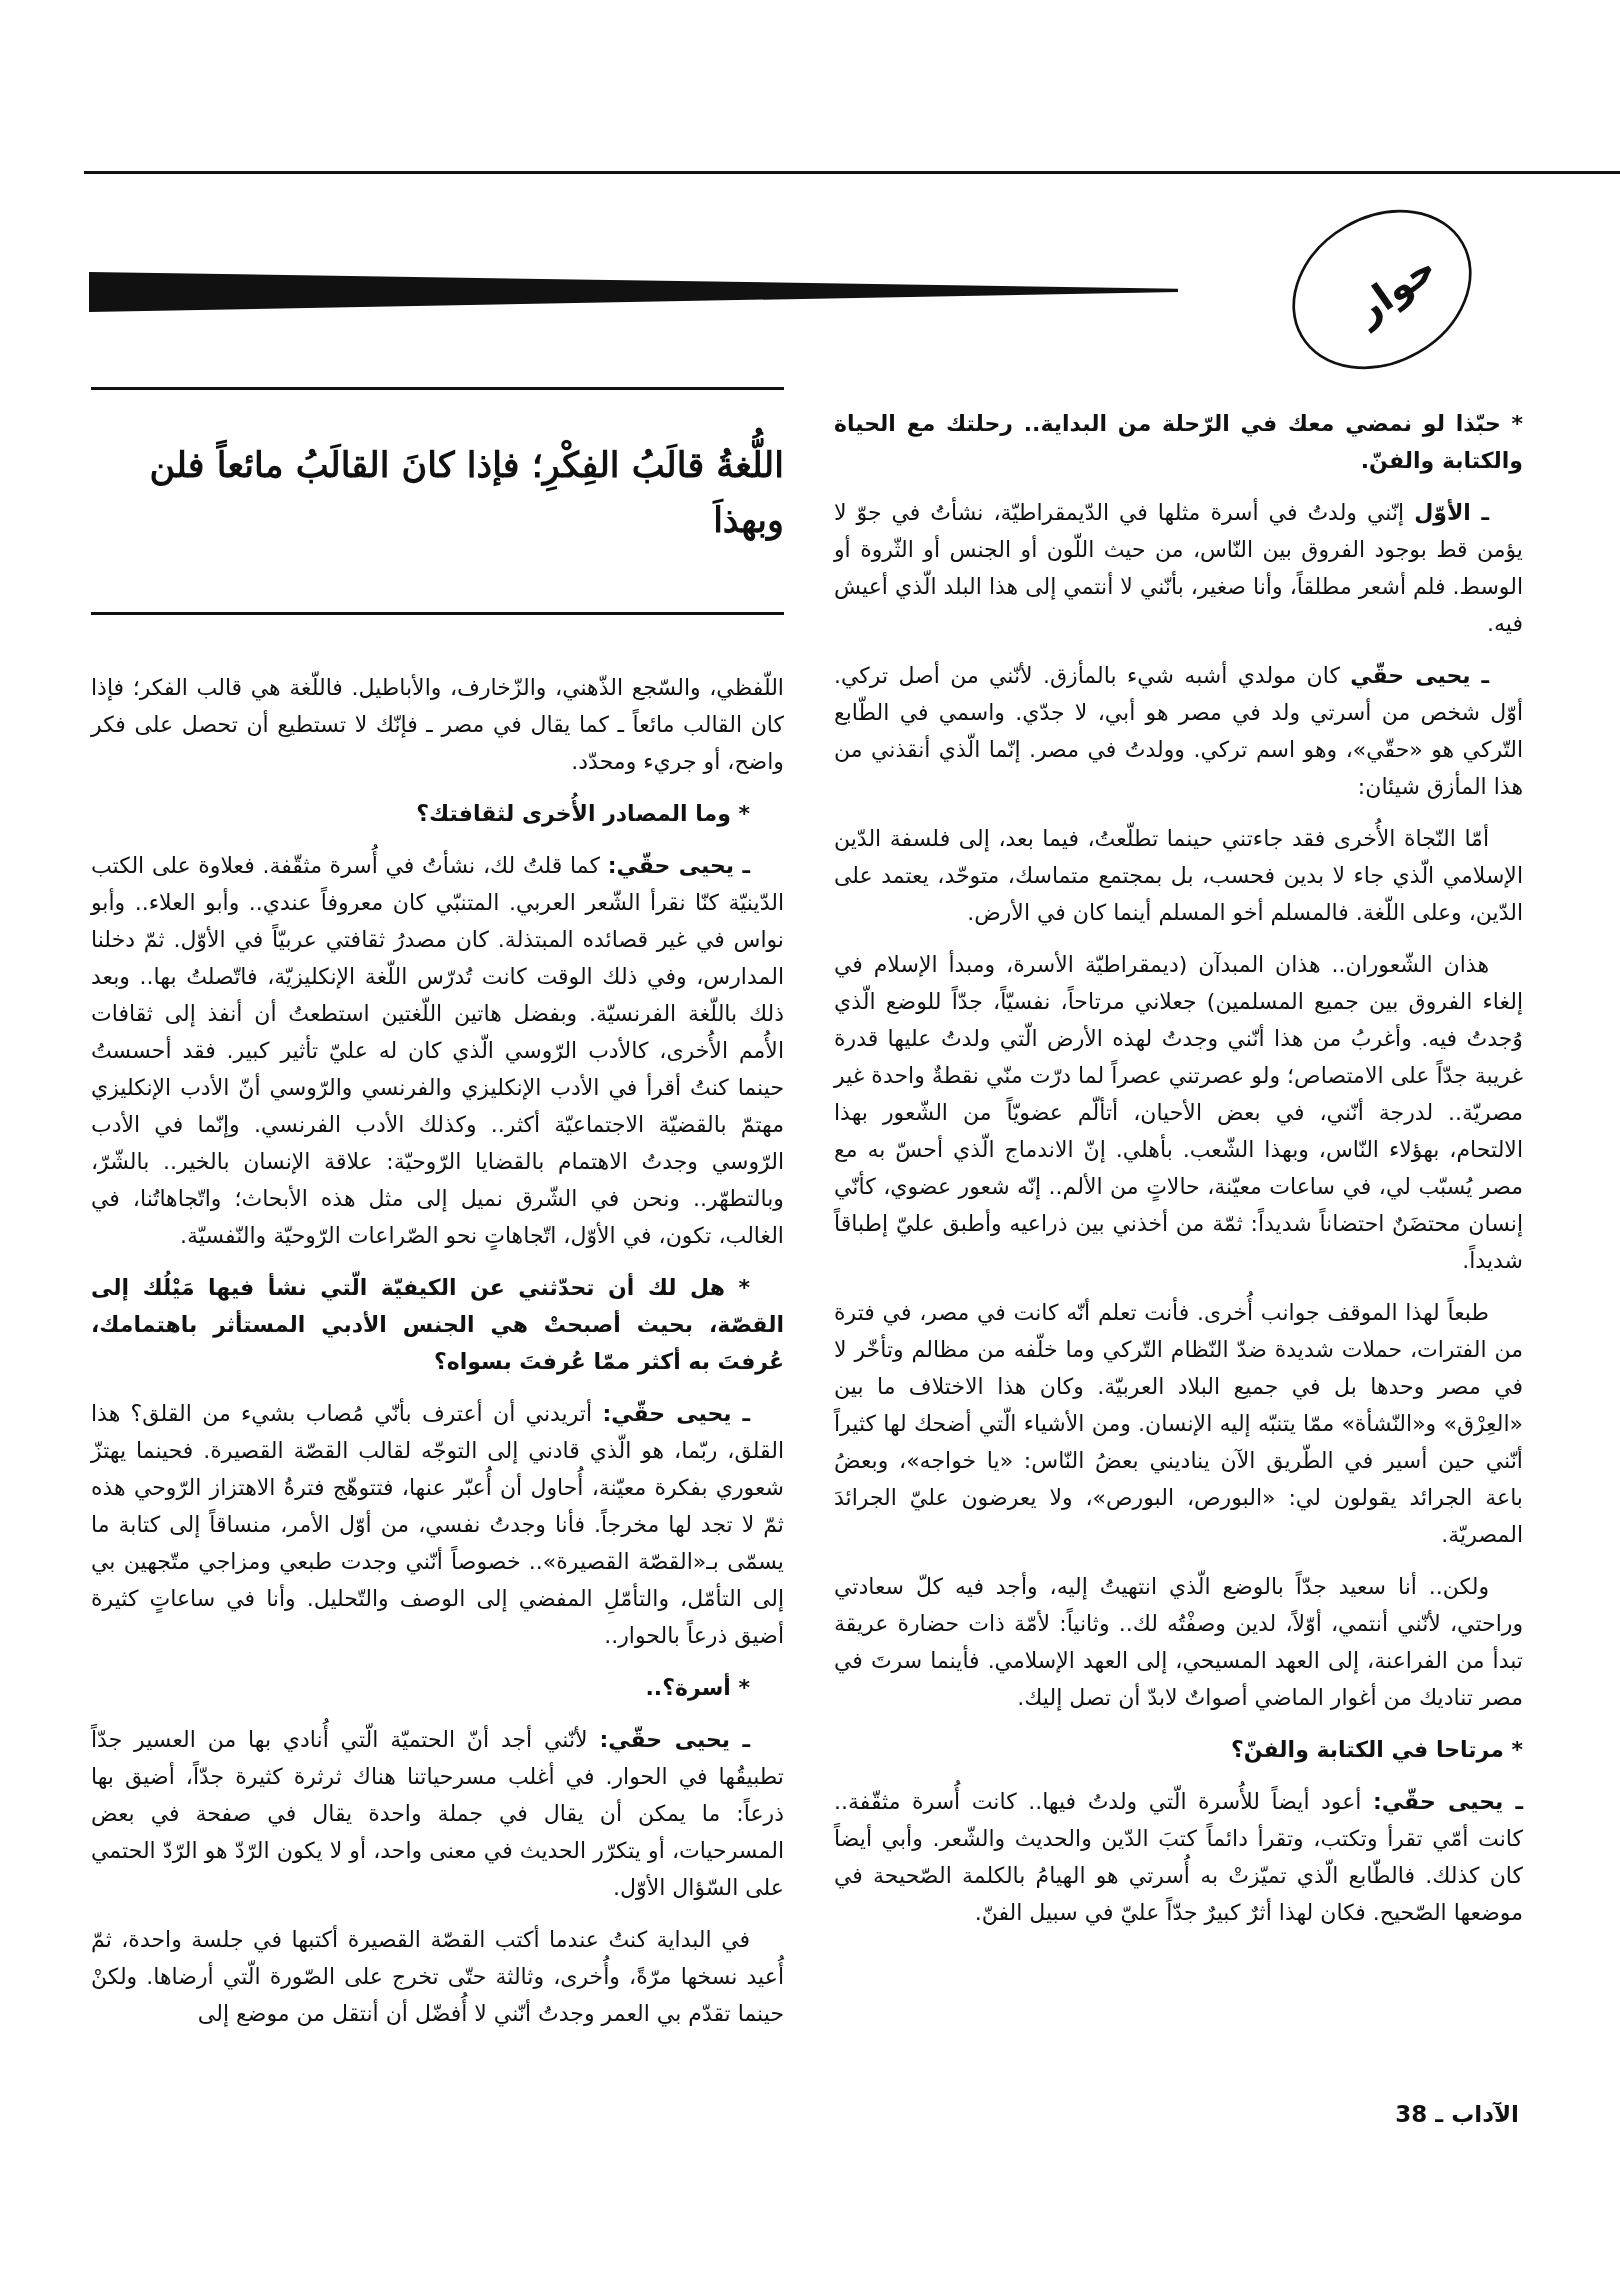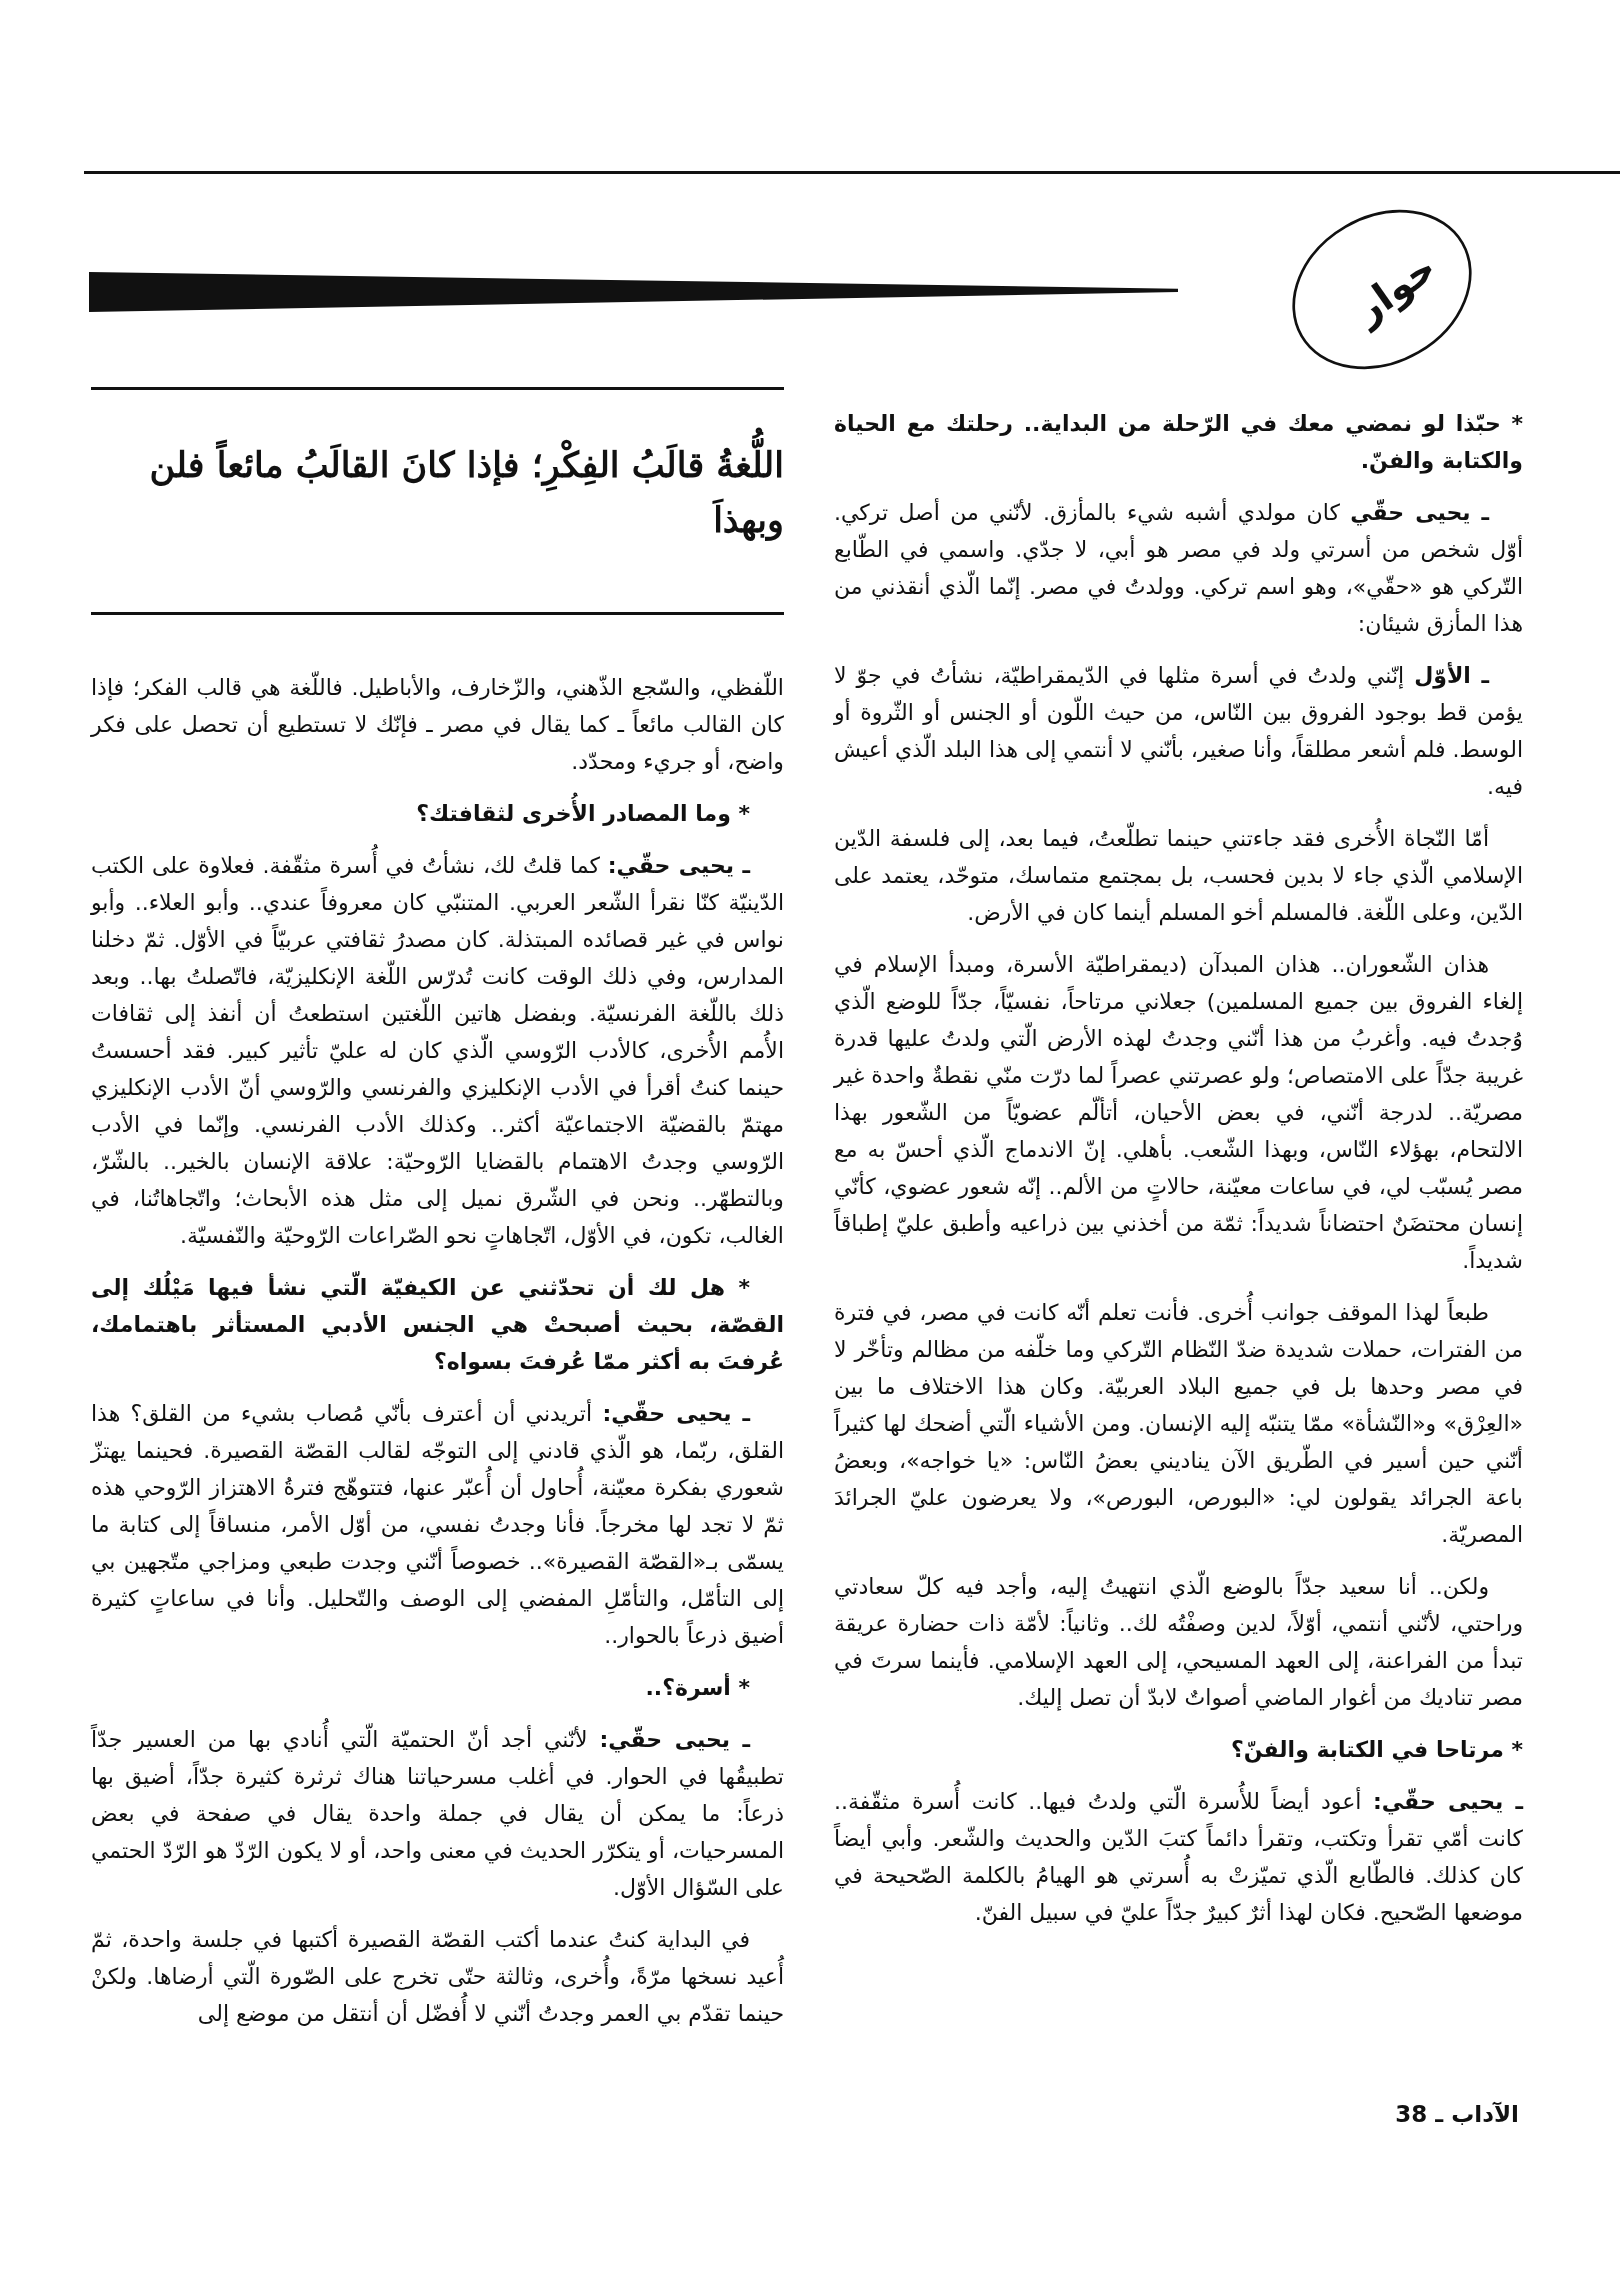--- a/index.html
+++ b/index.html
@@ -61,22 +61,22 @@
 <div class="emblem-label">حوار</div>
 
 <div class="pull-rule top"></div>
 <div class="pullquote">
   <div>اللُّغةُ قالَبُ الفِكْرِ؛ فإذا كانَ القالَبُ مائعاً فلن وبهذاَ</div>
 </div>
 <div class="pull-rule bottom"></div>
 
 <div class="col col-right">
   <p class="q">* حبّذا لو نمضي معك في الرّحلة من البداية.. رحلتك مع الحياة والكتابة والفنّ.</p>
+  <p class="indent"><span class="speaker">ـ الأوّل</span> <span>إنّني ولدتُ في أسرة مثلها في الدّيمقراطيّة، نشأتُ في جوّ لا يؤمن قط بوجود الفروق بين النّاس، من حيث اللّون أو الجنس أو الثّروة أو الوسط. فلم أشعر مطلقاً، وأنا صغير، بأنّني لا أنتمي إلى هذا البلد الّذي أعيش فيه.</span></p>
   <p class="indent"><span class="speaker">ـ يحيى حقّي</span> <span>كان مولدي أشبه شيء بالمأزق. لأنّني من أصل تركي. أوّل شخص من أسرتي ولد في مصر هو أبي، لا جدّي. واسمي في الطّابع التّركي هو «حقّي»، وهو اسم تركي. وولدتُ في مصر. إنّما الّذي أنقذني من هذا المأزق شيئان:</span></p>
-  <p class="indent"><span class="speaker">ـ الأوّل</span> <span>إنّني ولدتُ في أسرة مثلها في الدّيمقراطيّة، نشأتُ في جوّ لا يؤمن قط بوجود الفروق بين النّاس، من حيث اللّون أو الجنس أو الثّروة أو الوسط. فلم أشعر مطلقاً، وأنا صغير، بأنّني لا أنتمي إلى هذا البلد الّذي أعيش فيه.</span></p>
   <p class="indent">أمّا النّجاة الأُخرى فقد جاءتني حينما تطلّعتُ، فيما بعد، إلى فلسفة الدّين الإسلامي الّذي جاء لا بدين فحسب، بل بمجتمع متماسك، متوحّد، يعتمد على الدّين، وعلى اللّغة. فالمسلم أخو المسلم أينما كان في الأرض.</p>
   <p class="indent">هذان الشّعوران.. هذان المبدآن (ديمقراطيّة الأسرة، ومبدأ الإسلام في إلغاء الفروق بين جميع المسلمين) جعلاني مرتاحاً، نفسيّاً، جدّاً للوضع الّذي وُجدتُ فيه. وأغربُ من هذا أنّني وجدتُ لهذه الأرض الّتي ولدتُ عليها قدرة غريبة جدّاً على الامتصاص؛ ولو عصرتني عصراً لما درّت منّي نقطةٌ واحدة غير مصريّة.. لدرجة أنّني، في بعض الأحيان، أتألّم عضويّاً من الشّعور بهذا الالتحام، بهؤلاء النّاس، وبهذا الشّعب. بأهلي. إنّ الاندماج الّذي أحسّ به مع مصر يُسبّب لي، في ساعات معيّنة، حالاتٍ من الألم.. إنّه شعور عضوي، كأنّي إنسان محتضَنٌ احتضاناً شديداً: ثمّة من أخذني بين ذراعيه وأطبق عليّ إطباقاً شديداً.</p>
   <p class="indent">طبعاً لهذا الموقف جوانب أُخرى. فأنت تعلم أنّه كانت في مصر، في فترة من الفترات، حملات شديدة ضدّ النّظام التّركي وما خلّفه من مظالم وتأخّر لا في مصر وحدها بل في جميع البلاد العربيّة. وكان هذا الاختلاف ما بين «العِرْق» و«النّشأة» ممّا يتنبّه إليه الإنسان. ومن الأشياء الّتي أضحك لها كثيراً أنّني حين أسير في الطّريق الآن يناديني بعضُ النّاس: «يا خواجه»، وبعضُ باعة الجرائد يقولون لي: «البورص، البورص»، ولا يعرضون عليّ الجرائدَ المصريّة.</p>
   <p class="indent">ولكن.. أنا سعيد جدّاً بالوضع الّذي انتهيتُ إليه، وأجد فيه كلّ سعادتي وراحتي، لأنّني أنتمي، أوّلاً، لدين وصفْتُه لك.. وثانياً: لأمّة ذات حضارة عريقة تبدأ من الفراعنة، إلى العهد المسيحي، إلى العهد الإسلامي. فأينما سرتَ في مصر تناديك من أغوار الماضي أصواتٌ لابدّ أن تصل إليك.</p>
   <p class="q">* مرتاحا في الكتابة والفنّ؟</p>
   <p><span class="speaker">ـ يحيى حقّي:</span> <span>أعود أيضاً للأُسرة الّتي ولدتُ فيها.. كانت أُسرة مثقّفة.. كانت أمّي تقرأ وتكتب، وتقرأ دائماً كتبَ الدّين والحديث والشّعر. وأبي أيضاً كان كذلك. فالطّابع الّذي تميّزتْ به أُسرتي هو الهيامُ بالكلمة الصّحيحة في موضعها الصّحيح. فكان لهذا أثرٌ كبيرٌ جدّاً عليّ في سبيل الفنّ.</span></p>
 </div>
 
 <div class="col col-left">
   <p>اللّفظي، والسّجع الذّهني، والزّخارف، والأباطيل. فاللّغة هي قالب الفكر؛ فإذا كان القالب مائعاً ـ كما يقال في مصر ـ فإنّك لا تستطيع أن تحصل على فكر واضح، أو جريء ومحدّد.</p>

